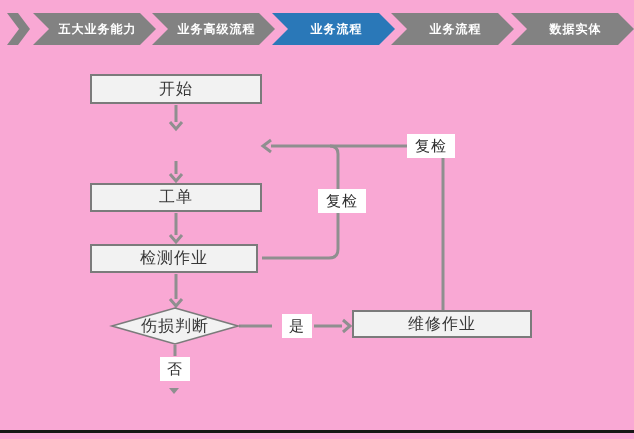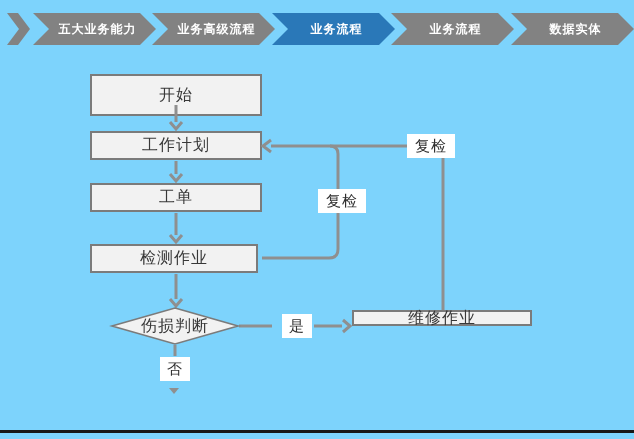--- a/index.html
+++ b/index.html
@@ -1,17 +1,17 @@
 <!DOCTYPE html>
 <html><head>
 <meta charset="utf-8">
 <style>
   html,body{margin:0;padding:0;background:#ffffff;}
   #canvas{
-    position:relative;width:634px;height:439px;background:#7dd3fc;
+    position:relative;width:634px;height:439px;background:#f9a8d4;
     font-family:Liberation Serif, serif;overflow:hidden;
   }
   
   .step{
     position:absolute;top:13px;height:32px;width:123px;
     background:#828282;color:#ffffff;
     clip-path:polygon(0 0, calc(100% - 16px) 0, 100% 50%, calc(100% - 16px) 100%, 0 100%, 16px 50%);
     display:flex;align-items:center;justify-content:center;
     font-size:12px;font-weight:bold;letter-spacing:1px;
     padding-left:6px;box-sizing:border-box;cursor:pointer;
@@ -20,25 +20,25 @@
   .step-lead{
     position:absolute;left:7px;top:13px;width:23px;height:32px;background:#828282;
     clip-path:polygon(0 0, 11px 0, 23px 16px, 11px 32px, 0 32px, 12px 16px);
   }
   
   .node{
     position:absolute;background:#f2f2f2;border:2px solid #7b7b7b;
     display:flex;align-items:center;justify-content:center;
     font-size:16px;color:#383838;letter-spacing:1px;box-sizing:border-box;
   }
-  #node-start  {left:90px;top:74px;width:172px;height:42px;}
+  #node-start  {left:90px;top:74px;width:172px;height:30px;}
   #node-plan   {left:90px;top:131px;width:172px;height:29px;}
   #node-order  {left:90px;top:183px;width:172px;height:29px;}
   #node-inspect{left:90px;top:244px;width:168px;height:29px;}
-  #node-repair {left:352px;top:310px;width:180px;height:16px;}
+  #node-repair {left:352px;top:310px;width:180px;height:28px;}
   #node-end    {left:89px;top:394px;width:171px;height:29px;}
   #node-damage{
     position:absolute;left:112px;top:308px;width:126px;height:36px;
     display:flex;align-items:center;justify-content:center;
     font-size:16px;color:#383838;letter-spacing:1px;
   }
   #node-damage .diamond-label{position:relative;z-index:2;}
   .edge-label{
     position:absolute;background:#ffffff;color:#2f2f2f;
     font-size:15px;letter-spacing:1px;text-align:center;line-height:24px;z-index:3;
@@ -102,23 +102,20 @@
     </g>
 
     <path d="M169 388 L179 388 L174 394 Z" fill="#8f8f8f" stroke="none"></path>
 
     <polygon points="175,308 238,326 175,344 112,326" fill="#f2f2f2" stroke="#7b7b7b" stroke-width="1.6"></polygon>
   </svg>
 
   <div class="node" id="node-start">
       <span>开始</span>
     </div>
-  <div class="node" id="node-plan">
-      <span>工作计划</span>
-    </div>
   <div class="node" id="node-order">
       <span>工单</span>
     </div>
   <div class="node" id="node-inspect">
       <span>检测作业</span>
     </div>
   <div id="node-damage">
       <span class="diamond-label">伤损判断</span>
     </div>
   <div class="node" id="node-repair">

